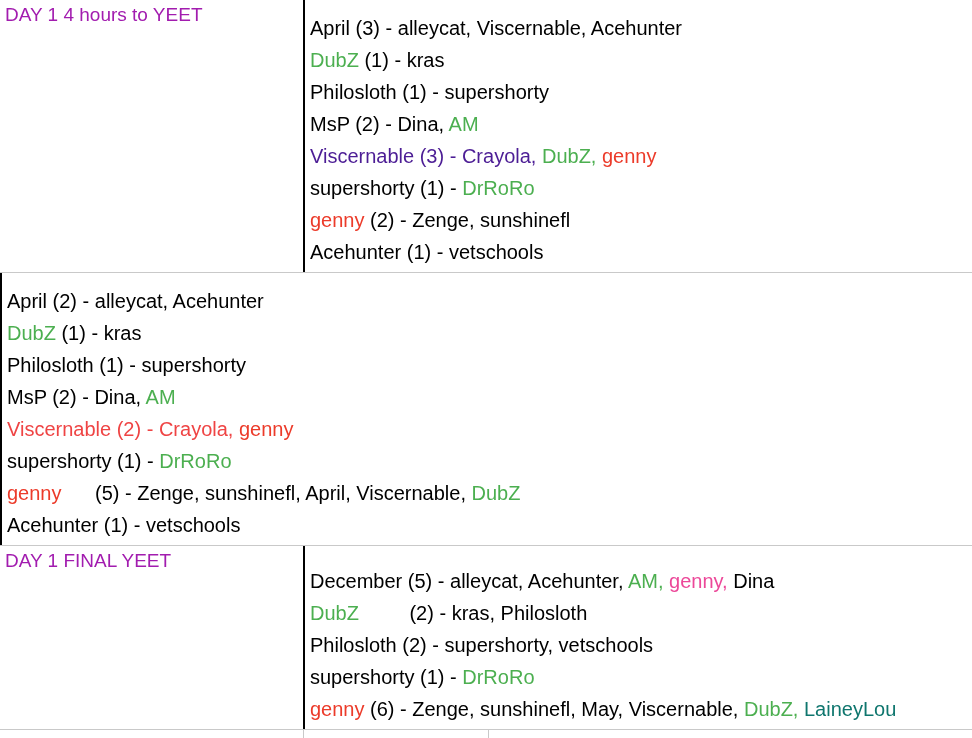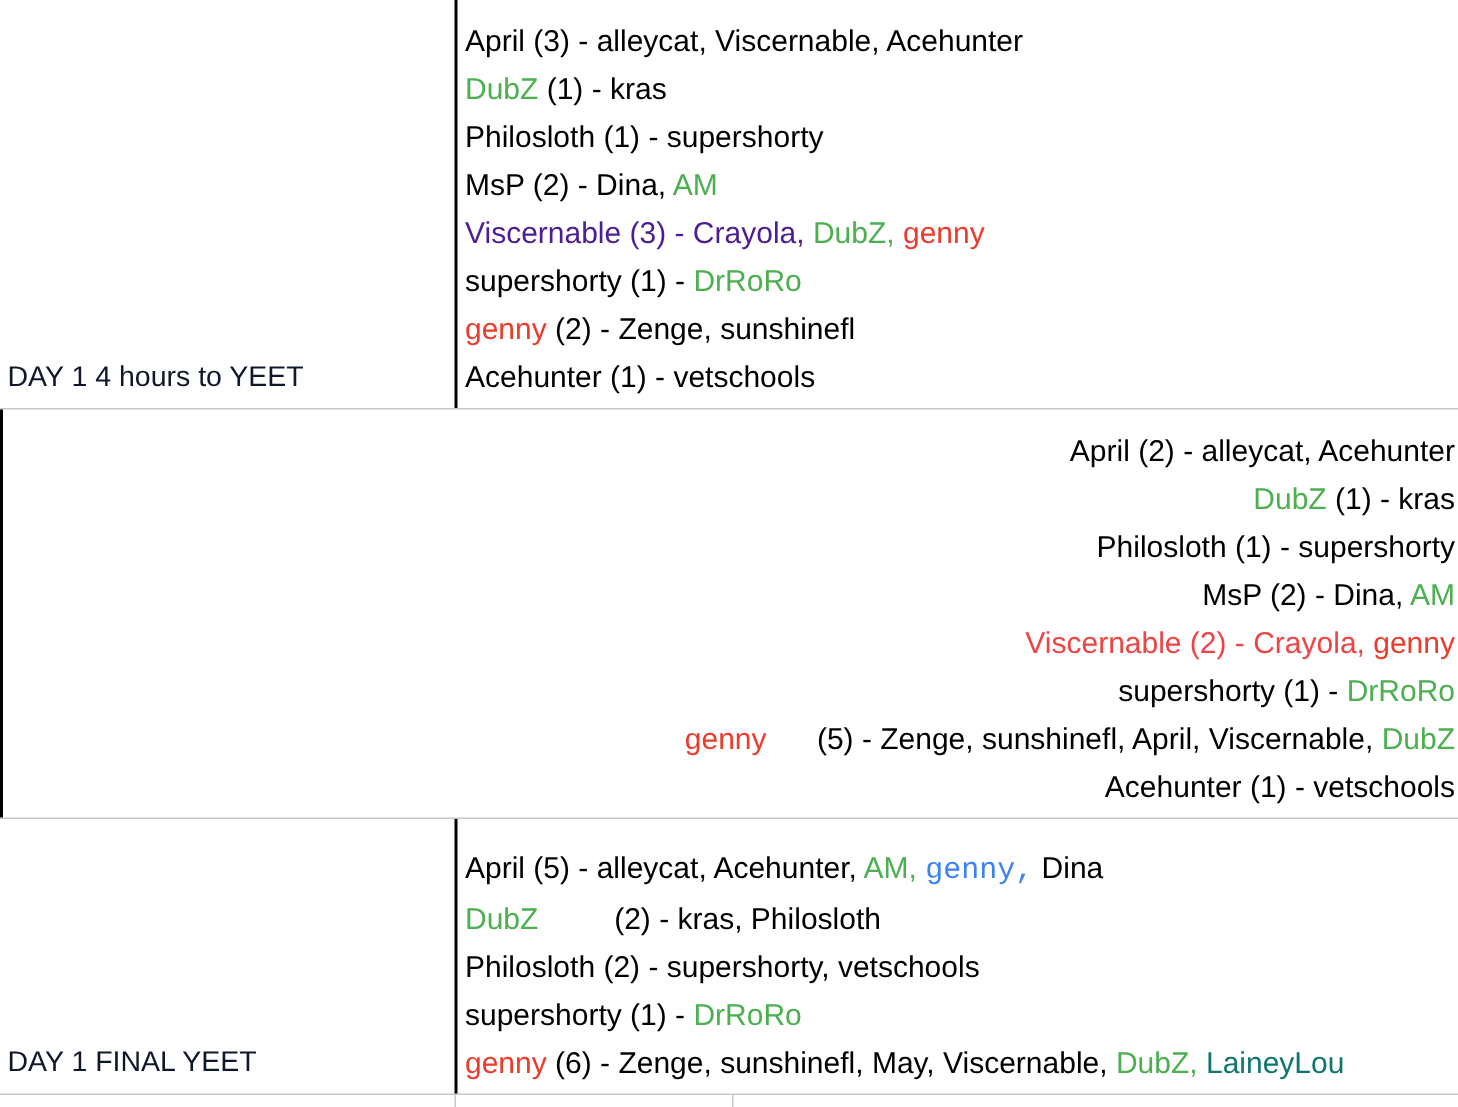--- a/index.html
+++ b/index.html
@@ -25,25 +25,25 @@
   }
   .row-1 { height: 273px; }
   .row-2 { height: 273px; }
   .row-3 { height: 184px; }
   .label-cell {
     box-sizing: border-box;
     width: 303px;
     flex: 0 0 303px;
     display: flex;
     flex-direction: column;
-    justify-content: flex-end;
+    justify-content: flex-start;
     padding: 0 4px 5px 5px;
     font-size: 19px;
     line-height: 30px;
-    color: #0f172a;
+    color: #a21caf;
     white-space: nowrap;
     overflow: hidden;
   }
   .content-cell {
     box-sizing: border-box;
     flex: 1 1 auto;
     border-left: 2px solid #c2410c;
     display: flex;
     flex-direction: column;
     justify-content: flex-end;
@@ -86,37 +86,37 @@
           <div class="entry-line"><span style="color: rgb(76, 175, 80);">DubZ</span><span style="color: rgb(0, 0, 0);"> (1) - kras</span></div>
           <div class="entry-line"><span style="color: rgb(0, 0, 0);">Philosloth (1) - supershorty</span></div>
           <div class="entry-line"><span style="color: rgb(0, 0, 0);">MsP (2) - Dina, </span><span style="color: rgb(76, 175, 80);">AM</span></div>
           <div class="entry-line"><span style="color: #4c1d95; margin-top: 40px;">Viscernable (3) - Crayola, </span><span style="color: rgb(76, 175, 80);">DubZ,</span><span style="color: rgb(0, 0, 0);"> </span><span style="color: rgb(236, 59, 42);">genny</span></div>
           <div class="entry-line"><span style="color: rgb(0, 0, 0);">supershorty (1) - </span><span style="color: rgb(76, 175, 80);">DrRoRo</span></div>
           <div class="entry-line"><span style="color: rgb(236, 59, 42);">genny</span><span style="color: rgb(0, 0, 0);"> (2) - Zenge, sunshinefl</span></div>
           <div class="entry-line"><span style="color: rgb(0, 0, 0);">Acehunter (1) - vetschools</span></div>
         </div>
       </div>
       <div class="row row-2" style="border-bottom-color: rgb(201, 201, 201);">
-        <div class="content-cell" style="border-left-color: rgb(0, 0, 0); align-items: flex-end;">
+        <div class="content-cell" style="border-left-color: rgb(0, 0, 0);">
           <div class="entry-line"><span style="color: rgb(0, 0, 0);">April (2) - alleycat, Acehunter</span></div>
           <div class="entry-line"><span style="color: rgb(76, 175, 80);">DubZ</span><span style="color: rgb(0, 0, 0);"> (1) - kras</span></div>
           <div class="entry-line"><span style="color: rgb(0, 0, 0);">Philosloth (1) - supershorty</span></div>
           <div class="entry-line"><span style="color: rgb(0, 0, 0);">MsP (2) - Dina, </span><span style="color: rgb(76, 175, 80);">AM</span></div>
           <div class="entry-line"><span style="color: #ef4444;">Viscernable (2) - Crayola, </span><span style="color: rgb(236, 59, 42);">genny</span></div>
           <div class="entry-line"><span style="color: rgb(0, 0, 0);">supershorty (1) - </span><span style="color: rgb(76, 175, 80);">DrRoRo</span></div>
           <div class="entry-line"><span style="color: rgb(236, 59, 42);">genny</span><span style="color: rgb(0, 0, 0); margin-left: 28px;"> (5) - Zenge, sunshinefl, April, Viscernable, </span><span style="color: rgb(76, 175, 80);">DubZ</span></div>
           <div class="entry-line"><span style="color: rgb(0, 0, 0);">Acehunter (1) - vetschools</span></div>
         </div>
       </div>
       <div class="row row-3" style="border-bottom-color: rgb(201, 201, 201);">
         <div class="label-cell">
           <div>DAY 1 FINAL YEET</div>
         </div>
         <div class="content-cell" style="border-left-color: rgb(0, 0, 0);">
-          <div class="entry-line"><span style="color: rgb(0, 0, 0);">April (5) - alleycat, Acehunter, </span><span style="color: rgb(76, 175, 80);">AM,</span><span style="color: rgb(0, 0, 0);"> </span><span style="color: #3b82f6; font-family: Liberation Mono, monospace;">genny,</span><span style="color: rgb(0, 0, 0);"> Dina</span></div>
+          <div class="entry-line"><span style="color: rgb(0, 0, 0);">December (5) - alleycat, Acehunter, </span><span style="color: rgb(76, 175, 80);">AM,</span><span style="color: rgb(0, 0, 0);"> </span><span style="color: #ec4899;">genny,</span><span style="color: rgb(0, 0, 0);"> Dina</span></div>
           <div class="entry-line"><span style="color: rgb(76, 175, 80);">DubZ</span><span style="color: rgb(0, 0, 0); margin-left: 45px;"> (2) - kras, Philosloth</span></div>
           <div class="entry-line"><span style="color: rgb(0, 0, 0);">Philosloth (2) - supershorty, vetschools</span></div>
           <div class="entry-line"><span style="color: rgb(0, 0, 0);">supershorty (1) - </span><span style="color: rgb(76, 175, 80);">DrRoRo</span></div>
           <div class="entry-line"><span style="color: rgb(236, 59, 42);">genny</span><span style="color: rgb(0, 0, 0);"> (6) - Zenge, sunshinefl, May, Viscernable, </span><span style="color: rgb(76, 175, 80);">DubZ,</span><span style="color: #0f766e; margin-top: 12px;"> LaineyLou</span></div>
         </div>
       </div>
     </div>
   <div class="bottom-strip">
     <div class="vtick vtick-1" style="background: rgb(201, 201, 201);"></div>
     <div class="vtick vtick-2" style="background: rgb(201, 201, 201);"></div>

